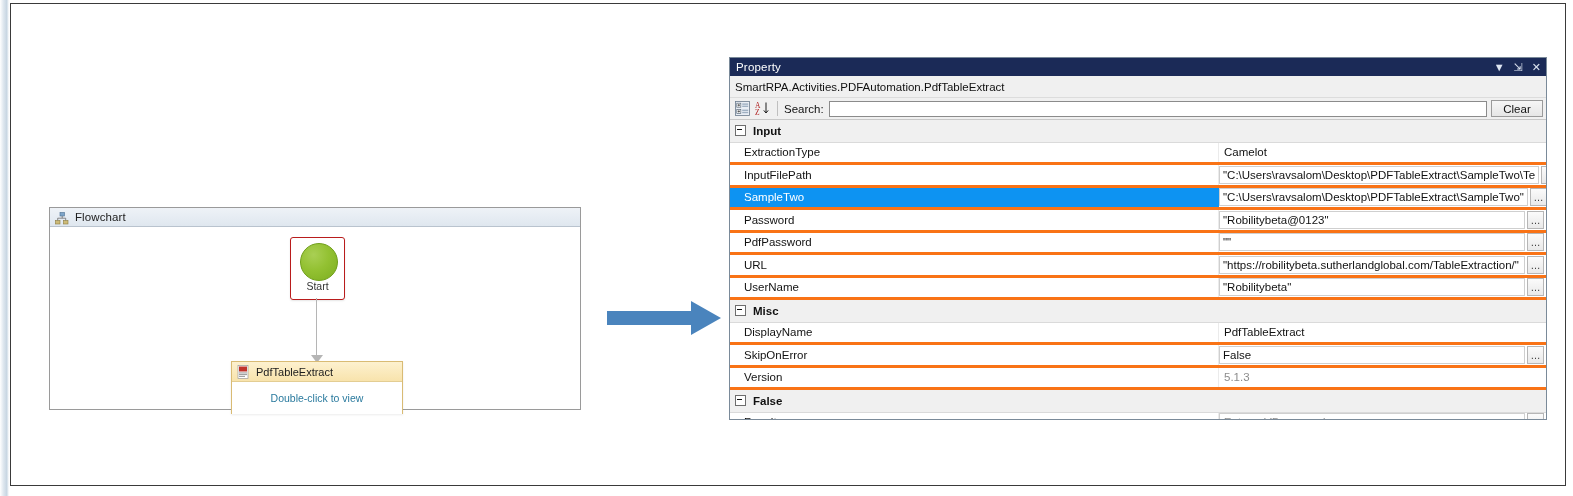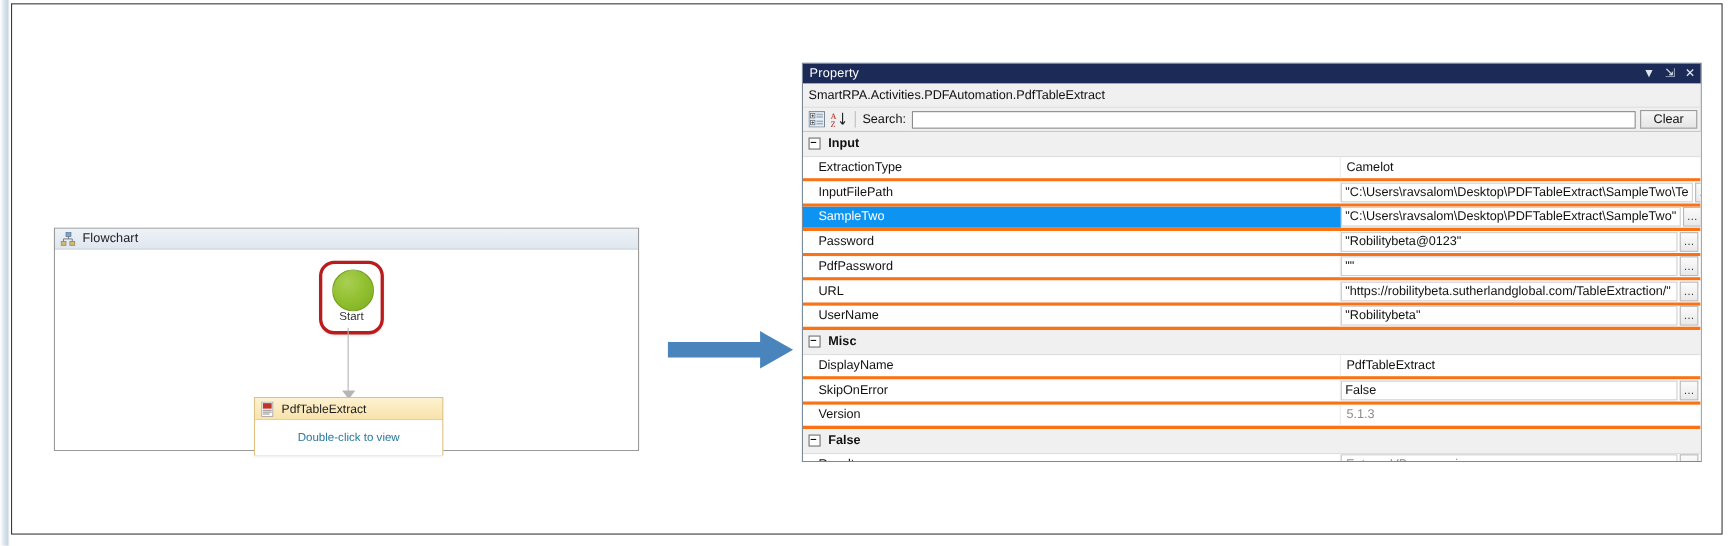--- a/index.html
+++ b/index.html
@@ -38,21 +38,21 @@
     font-size:11.5px;color:#202020;margin-left:6px;letter-spacing:.1px;
   }
   .fc-icon{width:14px;height:13px;position:relative;display:inline-block;}
   #flowchart-canvas{
     position:absolute;left:0;top:19px;right:0;bottom:0;background:#ffffff;
   }
 
   
   #start-node{
     position:absolute;left:240px;top:10px;width:53px;height:61px;
-    background:#ffffff;border:3px solid #b91c1c;border-radius:14px;
+    background:#ffffff;border:1px solid #b91c1c;border-radius:3px;
     box-shadow:0 1px 2px rgba(0,0,0,.10);
   }
   #start-circle{
     position:absolute;left:9px;top:5px;width:36px;height:36px;border-radius:50%;
     background:radial-gradient(circle at 35% 30%, #a9cf54 0%, #93c132 45%, #7cae1f 100%);
     border:1px solid #6f9e19;
   }
   #start-label{
     position:absolute;left:0;right:0;top:42px;text-align:center;
     font-size:10.5px;color:#333333;

